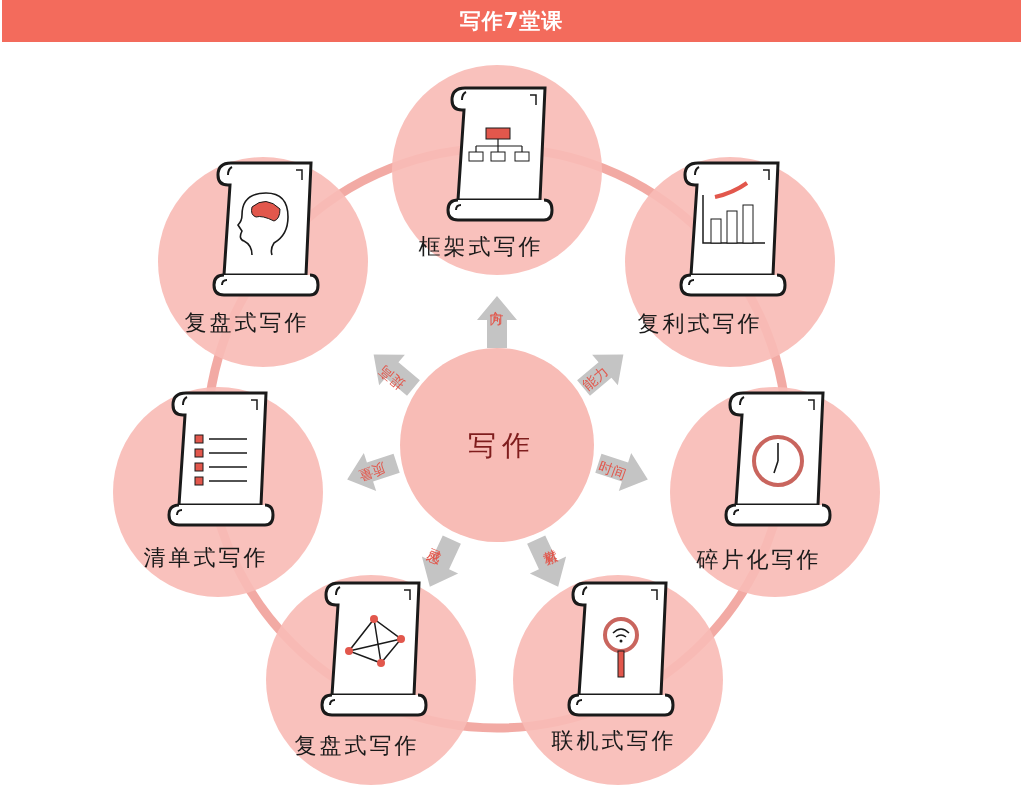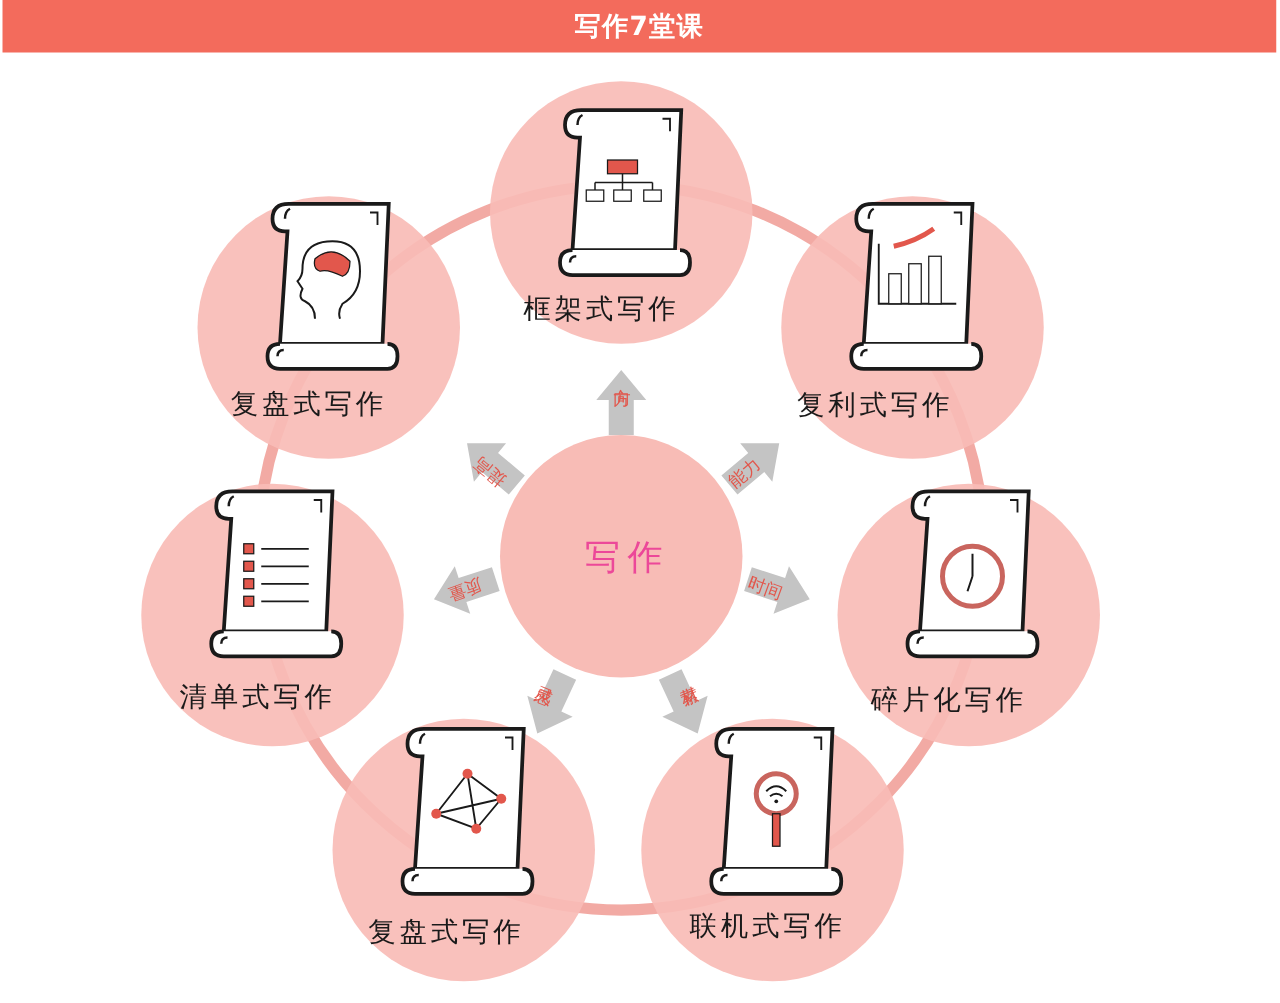--- a/index.html
+++ b/index.html
@@ -4,21 +4,21 @@
 <style>
   html, body { margin:0; padding:0; background:#ffffff; }
   body { width:1024px; height:802px; position:relative; overflow:hidden;
          font-family:"DejaVu Sans", "Liberation Sans", sans-serif; }
   .header { position:absolute; left:2px; top:0; width:1019px; height:42px;
             background:#f36b5c; color:#fff; font-weight:bold; font-size:21px;
             display:flex; align-items:center; justify-content:center; letter-spacing:1px; }
   svg.diagram { position:absolute; left:0; top:42px; }
   .lbl { position:absolute; font-size:22px; color:#1a1a1a; letter-spacing:3px;
          transform:translateX(-50%); white-space:nowrap; }
-  .center-lbl { position:absolute; font-size:28px; color:#ec4899; letter-spacing:6px;
+  .center-lbl { position:absolute; font-size:28px; color:#7f1d1d; letter-spacing:6px;
          transform:translate(-50%,-50%); white-space:nowrap; }
   .arrow-lbl { position:absolute; font-size:14px; color:#e2574c; white-space:nowrap;
          transform-origin:center center; }
 </style>
 </head>
 <body>
 
 <div class="header">
   <span>写作7堂课</span>
 </div>

